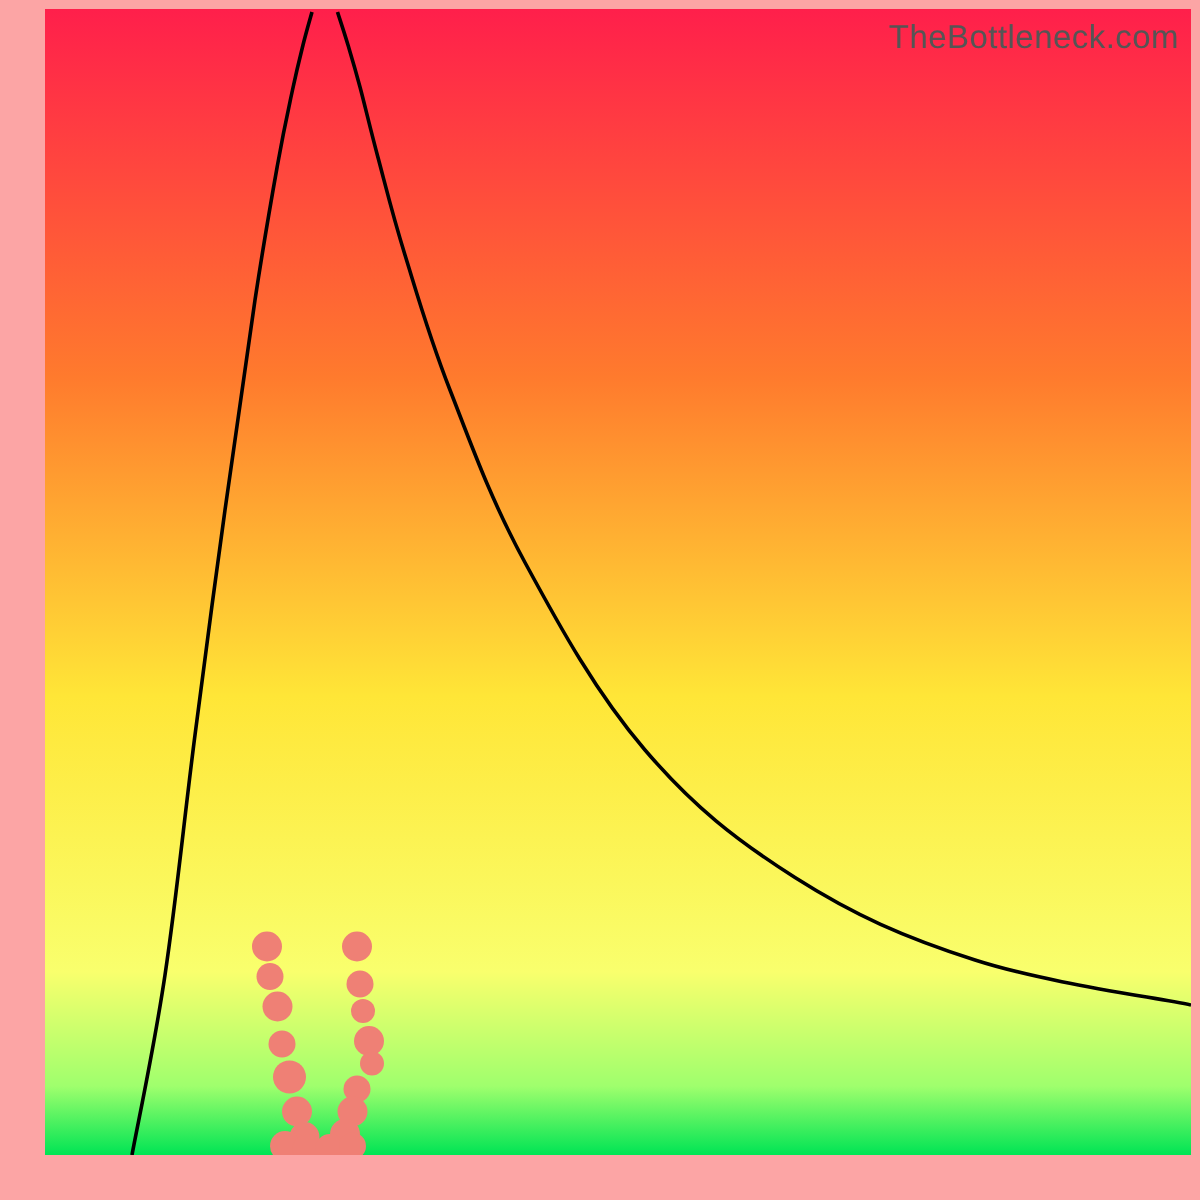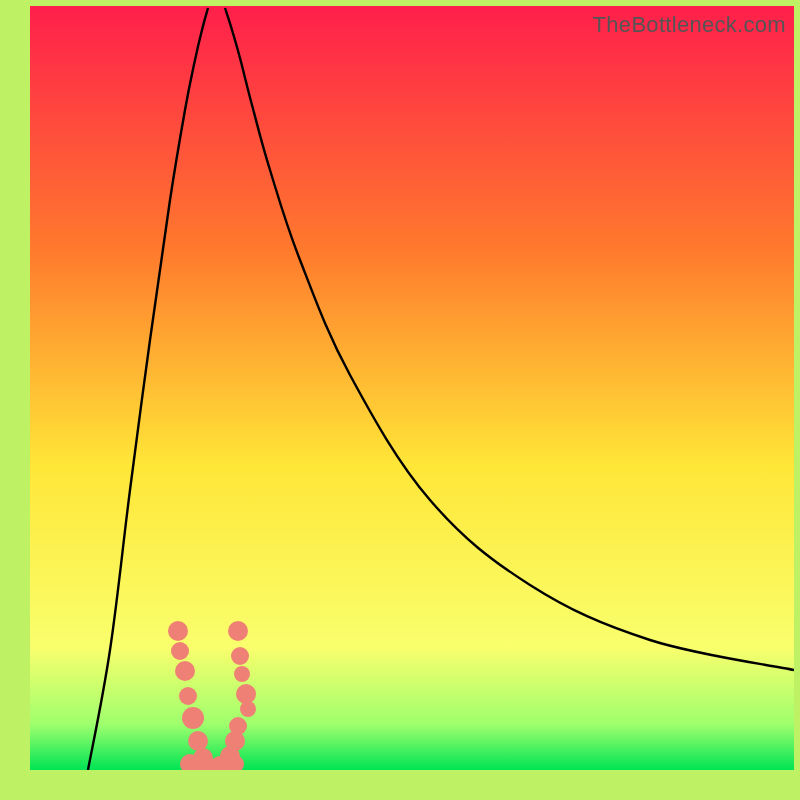--- a/index.html
+++ b/index.html
@@ -8,21 +8,21 @@
     width: 800px;
     height: 800px;
     overflow: hidden;
     font-family: Arial, Helvetica, sans-serif;
     background: #000;
   }
   .frame {
     position: relative;
     width: 800px;
     height: 800px;
-    background: #bef264;
+    background: #fca5a5;
     box-sizing: border-box;
   }
   .plot-area {
     position: absolute;
     left: 30px;
     top: 6px;
     width: 764px;
     height: 764px;
     overflow: hidden;
   }

